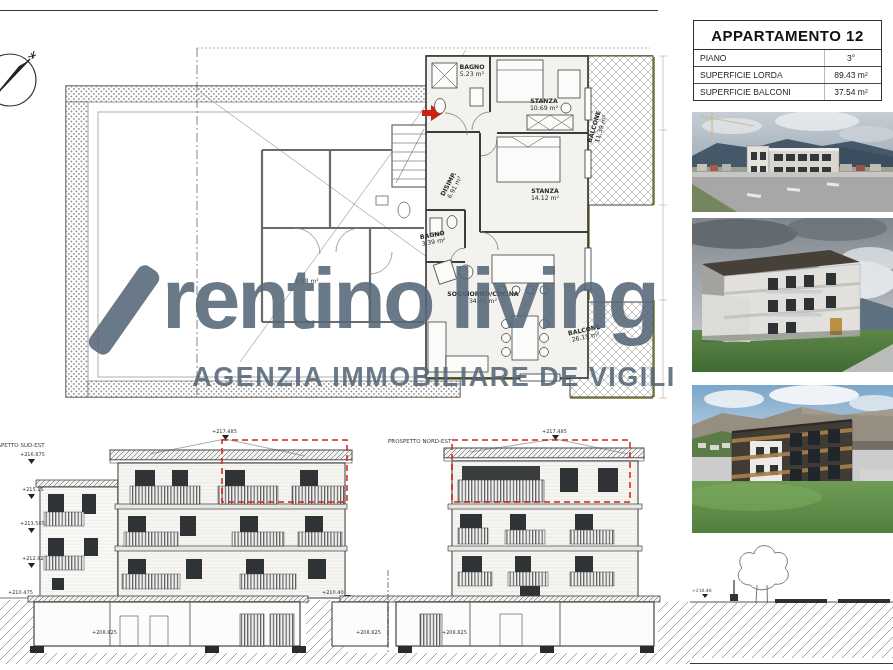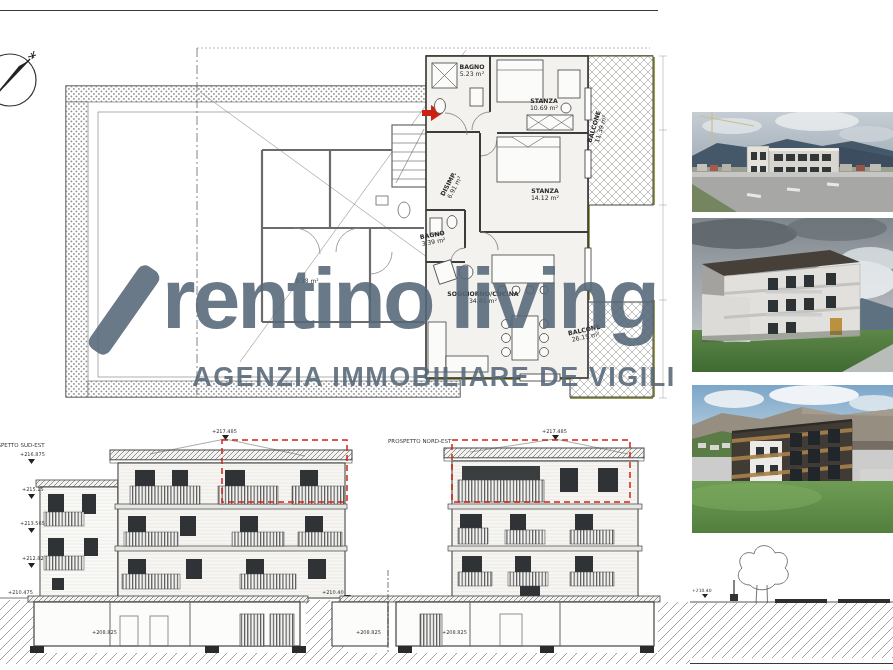--- a/index.html
+++ b/index.html
@@ -385,20 +385,35 @@
       <g fill="#2b2b2b">
         <rect x="398" y="226" width="14" height="7"></rect>
           <rect x="540" y="226" width="14" height="7"></rect>
           <rect x="640" y="226" width="14" height="7"></rect>
       </g>
       <text x="356" y="214" font-size="5" fill="#333">+208.825</text>
       <text x="442" y="214" font-size="5" fill="#333">+208.825</text>
     </g>
   </svg>
 
+  <div class="tblock">
+    <div class="tblock-header">APPARTAMENTO 12</div>
+    <div class="trow">
+      <span class="tlabel">PIANO</span>
+      <span class="tval">3°</span>
+    </div>
+    <div class="trow">
+      <span class="tlabel">SUPERFICIE LORDA</span>
+      <span class="tval">89.43 m²</span>
+    </div>
+    <div class="trow">
+      <span class="tlabel">SUPERFICIE BALCONI</span>
+      <span class="tval">37.54 m²</span>
+    </div>
+  </div>
 
   <div class="photo" style="top:112px;height:100px">
     <svg width="201" height="100" viewBox="0 0 201 100">
       <rect width="201" height="58" fill="url(#sky1grad)"></rect>
       <ellipse cx="40" cy="14" rx="30" ry="8" fill="#e2e6e9" opacity="0.8"></ellipse>
       <ellipse cx="125" cy="9" rx="42" ry="10" fill="#edf0f2" opacity="0.75"></ellipse>
       <ellipse cx="175" cy="22" rx="28" ry="8" fill="#d3d9dd" opacity="0.6"></ellipse>
       <polygon points="0,44 25,31 60,36 95,27 130,34 160,29 201,39 201,60 0,60" fill="#45586a"></polygon>
       <polygon points="120,41 150,35 201,45 201,60 120,60" fill="#3a4d5e" opacity="0.9"></polygon>
       <rect x="0" y="55" width="201" height="9" fill="#9aa092"></rect>

